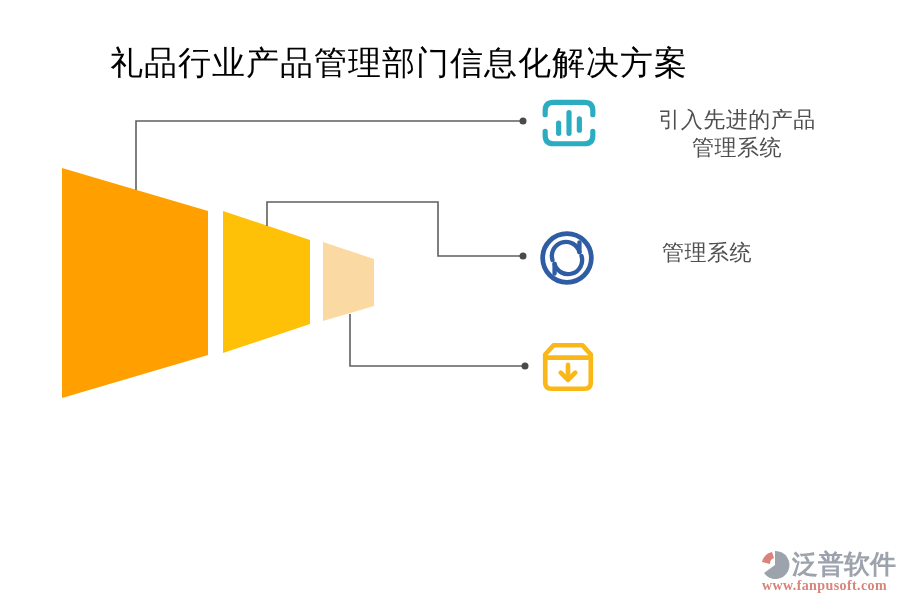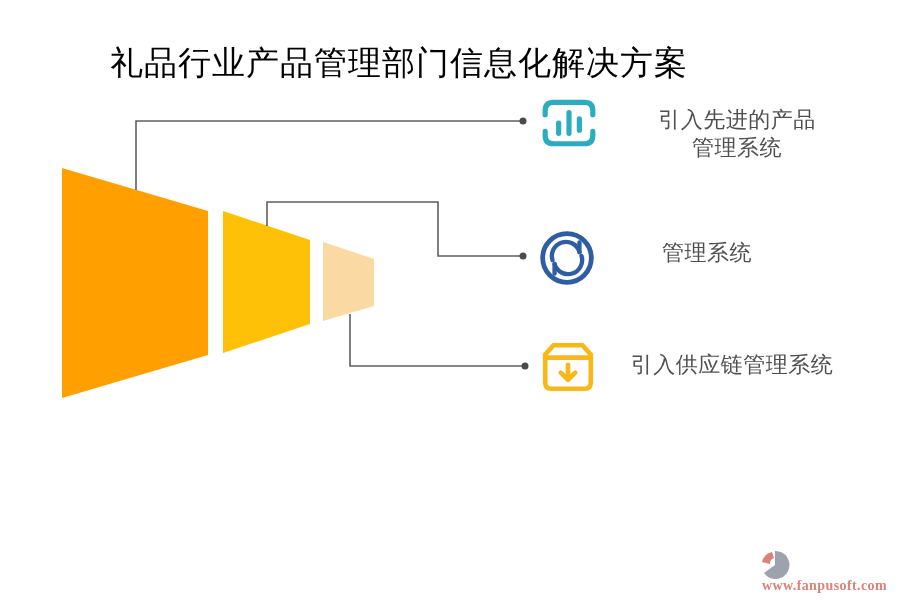--- a/index.html
+++ b/index.html
@@ -98,25 +98,23 @@
     </svg>
   </div>
 
   <div class="item-label label-1">
     <div>引入先进的产品</div>
     <div>管理系统</div>
   </div>
   <div class="item-label label-2">
     <div>管理系统</div>
   </div>
-  <div class="item-label label-3">
-    <div>引入供应链管理系统</div>
-  </div>
 
   <div class="logo">
     <svg class="logo-mark" viewBox="0 0 30 30">
       <path d="M15,1 A14,14 0 1 1 4,23 L15,15 Z" fill="#9CA3AD"></path>
       <path d="M12,2 A13,13 0 0 0 2,12 L10,14 A6,6 0 0 1 14,8 Z" fill="#D9837A"></path>
     </svg>
+    <div class="logo-name">泛普软件</div>
     <div class="logo-url">www.fanpusoft.com</div>
   </div>
 
 </div>
 
 </body></html>

